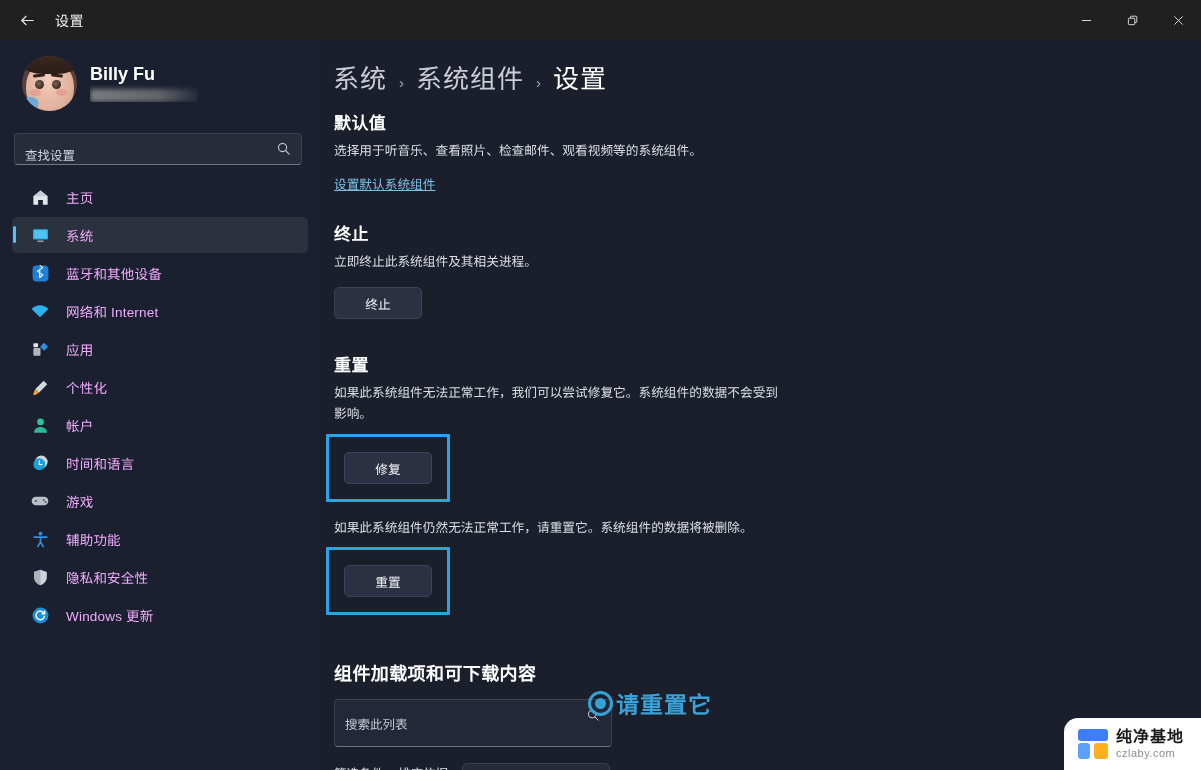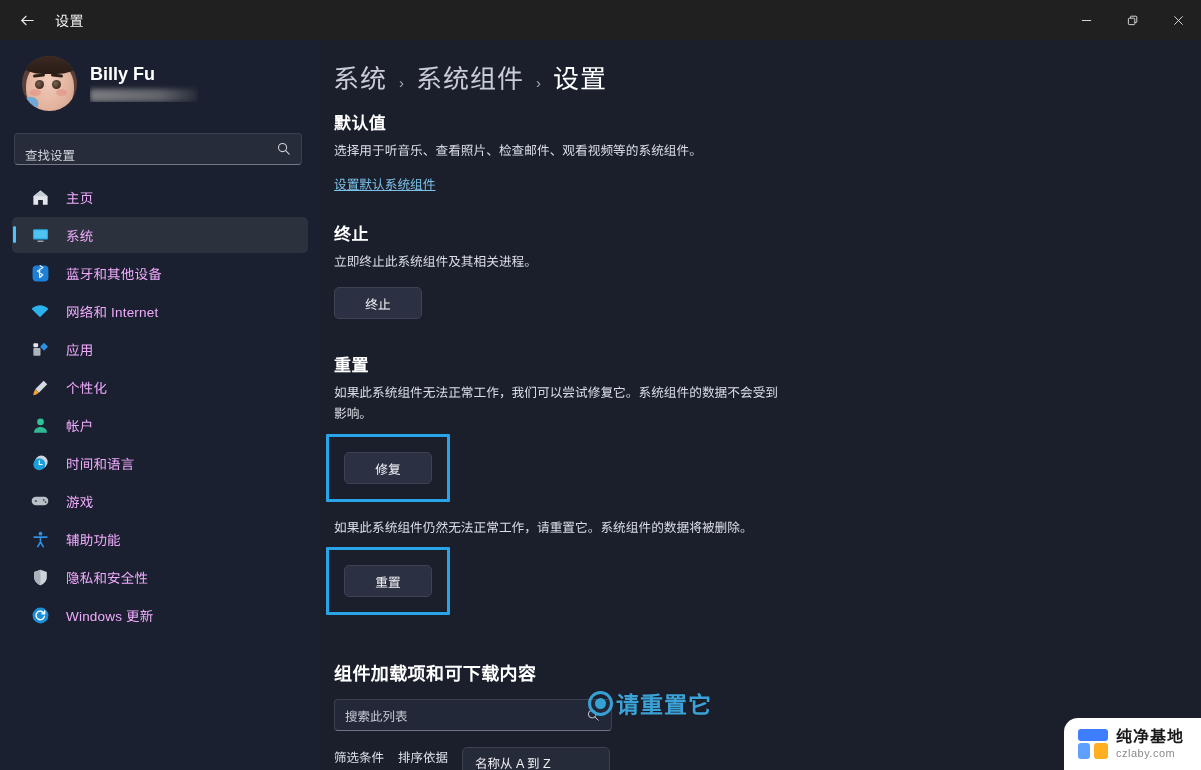--- a/index.html
+++ b/index.html
@@ -110,21 +110,21 @@
   .btn {
     display: inline-flex; align-items: center; justify-content: center;
     min-width: 88px; height: 32px; padding: 0 16px;
     background: #2b3142; border: 1px solid #3d4354; border-radius: 5px;
     font-size: 12.7px; color: #f2f3f6;
   }
 
   .hlbox { display: inline-block; padding: 15px; border: 3px solid #2aa3e8; border-radius: 1px; }
 
   .listsearch {
-    position: relative; margin-top: 14px; width: 278px; height: 32px;
+    position: relative; margin-top: 14px; width: 278px; height: 48px;
     background: #232838; border: 1px solid #3b4050; border-bottom-color: #6f7484;
     border-radius: 4px; display: flex; align-items: center;
   }
   .listsearch .ph { font-size: 12.5px; color: #c7cad3; margin-left: 10px; }
   .listsearch .sicon { position: absolute; right: 11px; top: 8px; color: #c9ccd5; }
   .listsearch .sicon svg { width: 14px; height: 14px; }
 
   .filters { display: flex; align-items: flex-start; gap: 14px; margin-top: 16px; }
   .flabel { font-size: 12.5px; color: #dfe2e9; }
   .fdrop {

